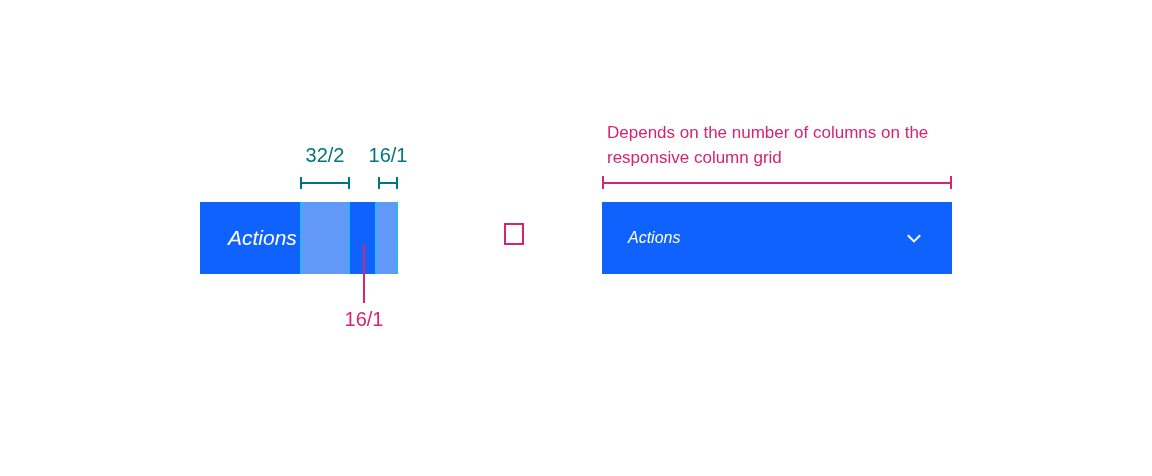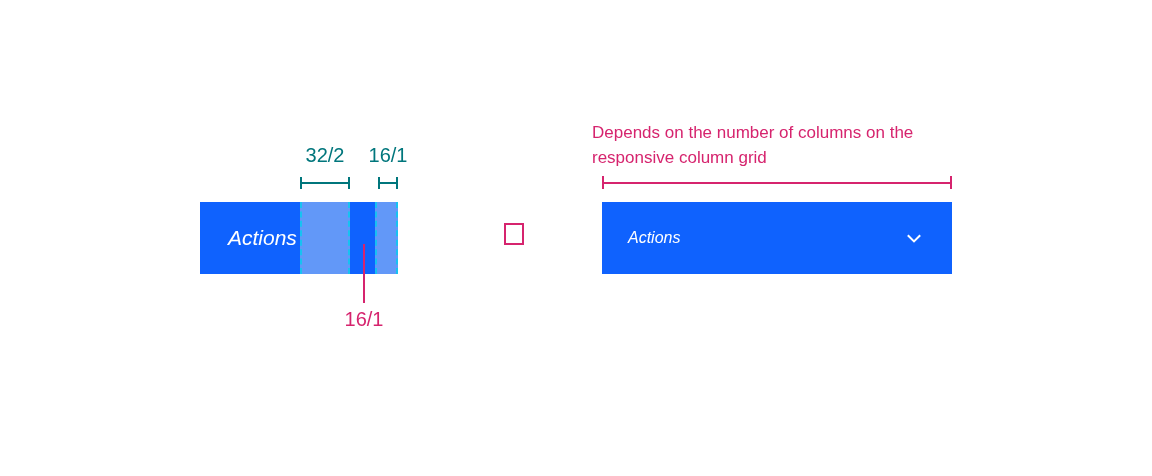--- a/index.html
+++ b/index.html
@@ -126,21 +126,21 @@
     box-sizing: border-box;
   }
   .btn-right .btn-label {
     color: #ffffff;
     font-size: 16px;
     white-space: nowrap;
   }
 
   .note-text {
     position: absolute;
-    left: 592px; top: 120px;
+    left: 607px; top: 120px;
     width: 362px;
     color: var(--magenta);
     font-size: 17px;
     line-height: 25px;
   }
 
   .chevron-icon { display: block; }
 </style>
 </head>
 <body>

